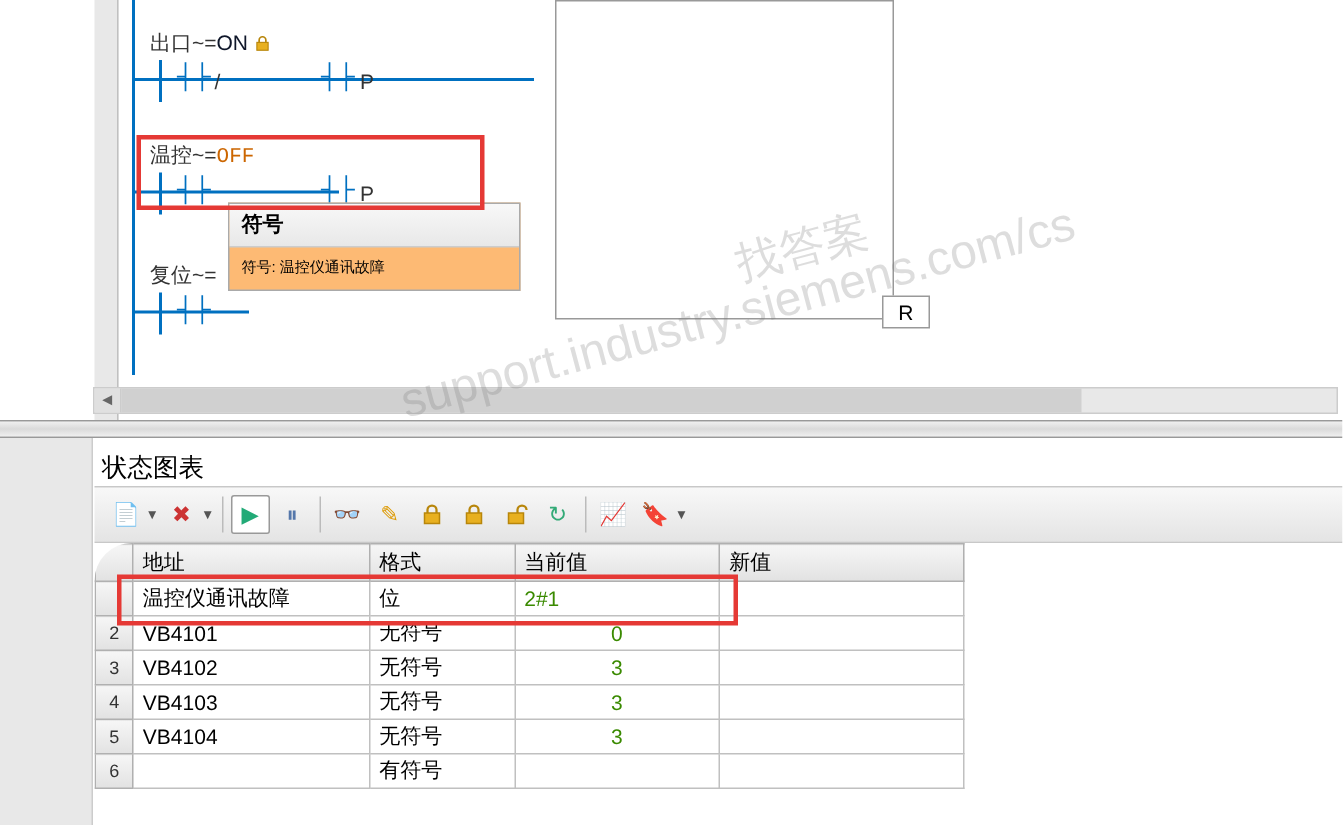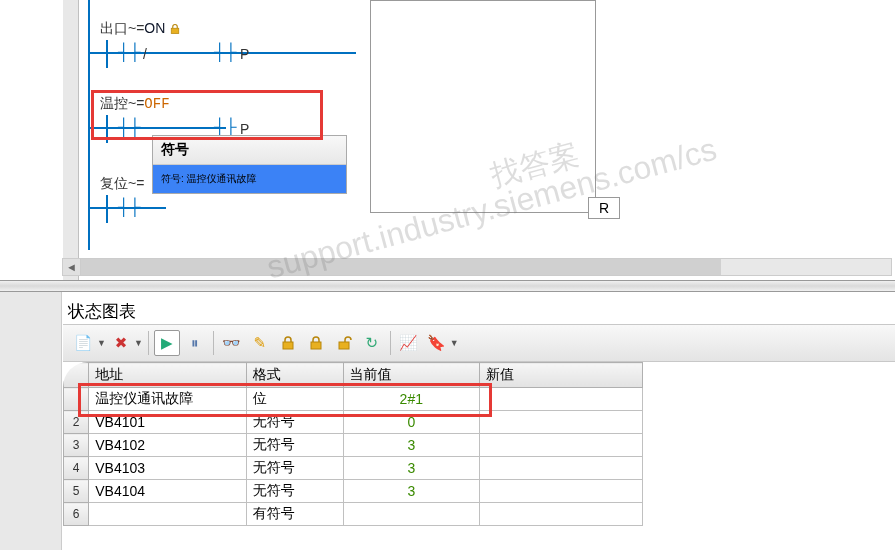--- a/index.html
+++ b/index.html
@@ -96,21 +96,21 @@
   pointer-events: none;
   z-index: 5;
 }
 
 
 .tooltip-box {
   position: absolute;
   left: 152px;
   top: 135px;
   width: 195px;
-  background: #3b82f6;
+  background: #fdba74;
   border: 1px solid #aaa;
   z-index: 4;
 }
 
 .tooltip-header {
   background: linear-gradient(#f8f8f8, #e8e8e8);
   border-bottom: 1px solid #ccc;
   padding: 5px 8px;
   font-size: 14px;
   font-weight: bold;
@@ -449,21 +449,21 @@
           <th class="th-fmt">格式</th>
           <th class="th-cur">当前值</th>
           <th class="th-new">新值</th>
         </tr>
       </thead>
       <tbody>
         <tr>
           <td class="row-num"></td>
           <td>温控仪通讯故障</td>
           <td>位</td>
-          <td class="val-green" style="text-align:center;">2#1</td>
+          <td class="val-green" style="text-align:left;">2#1</td>
           <td></td>
         </tr>
         <tr>
           <td class="row-num">2</td>
           <td>VB4101</td>
           <td>无符号</td>
           <td class="val-green" style="text-align:center;">0</td>
           <td></td>
         </tr>
         <tr>

